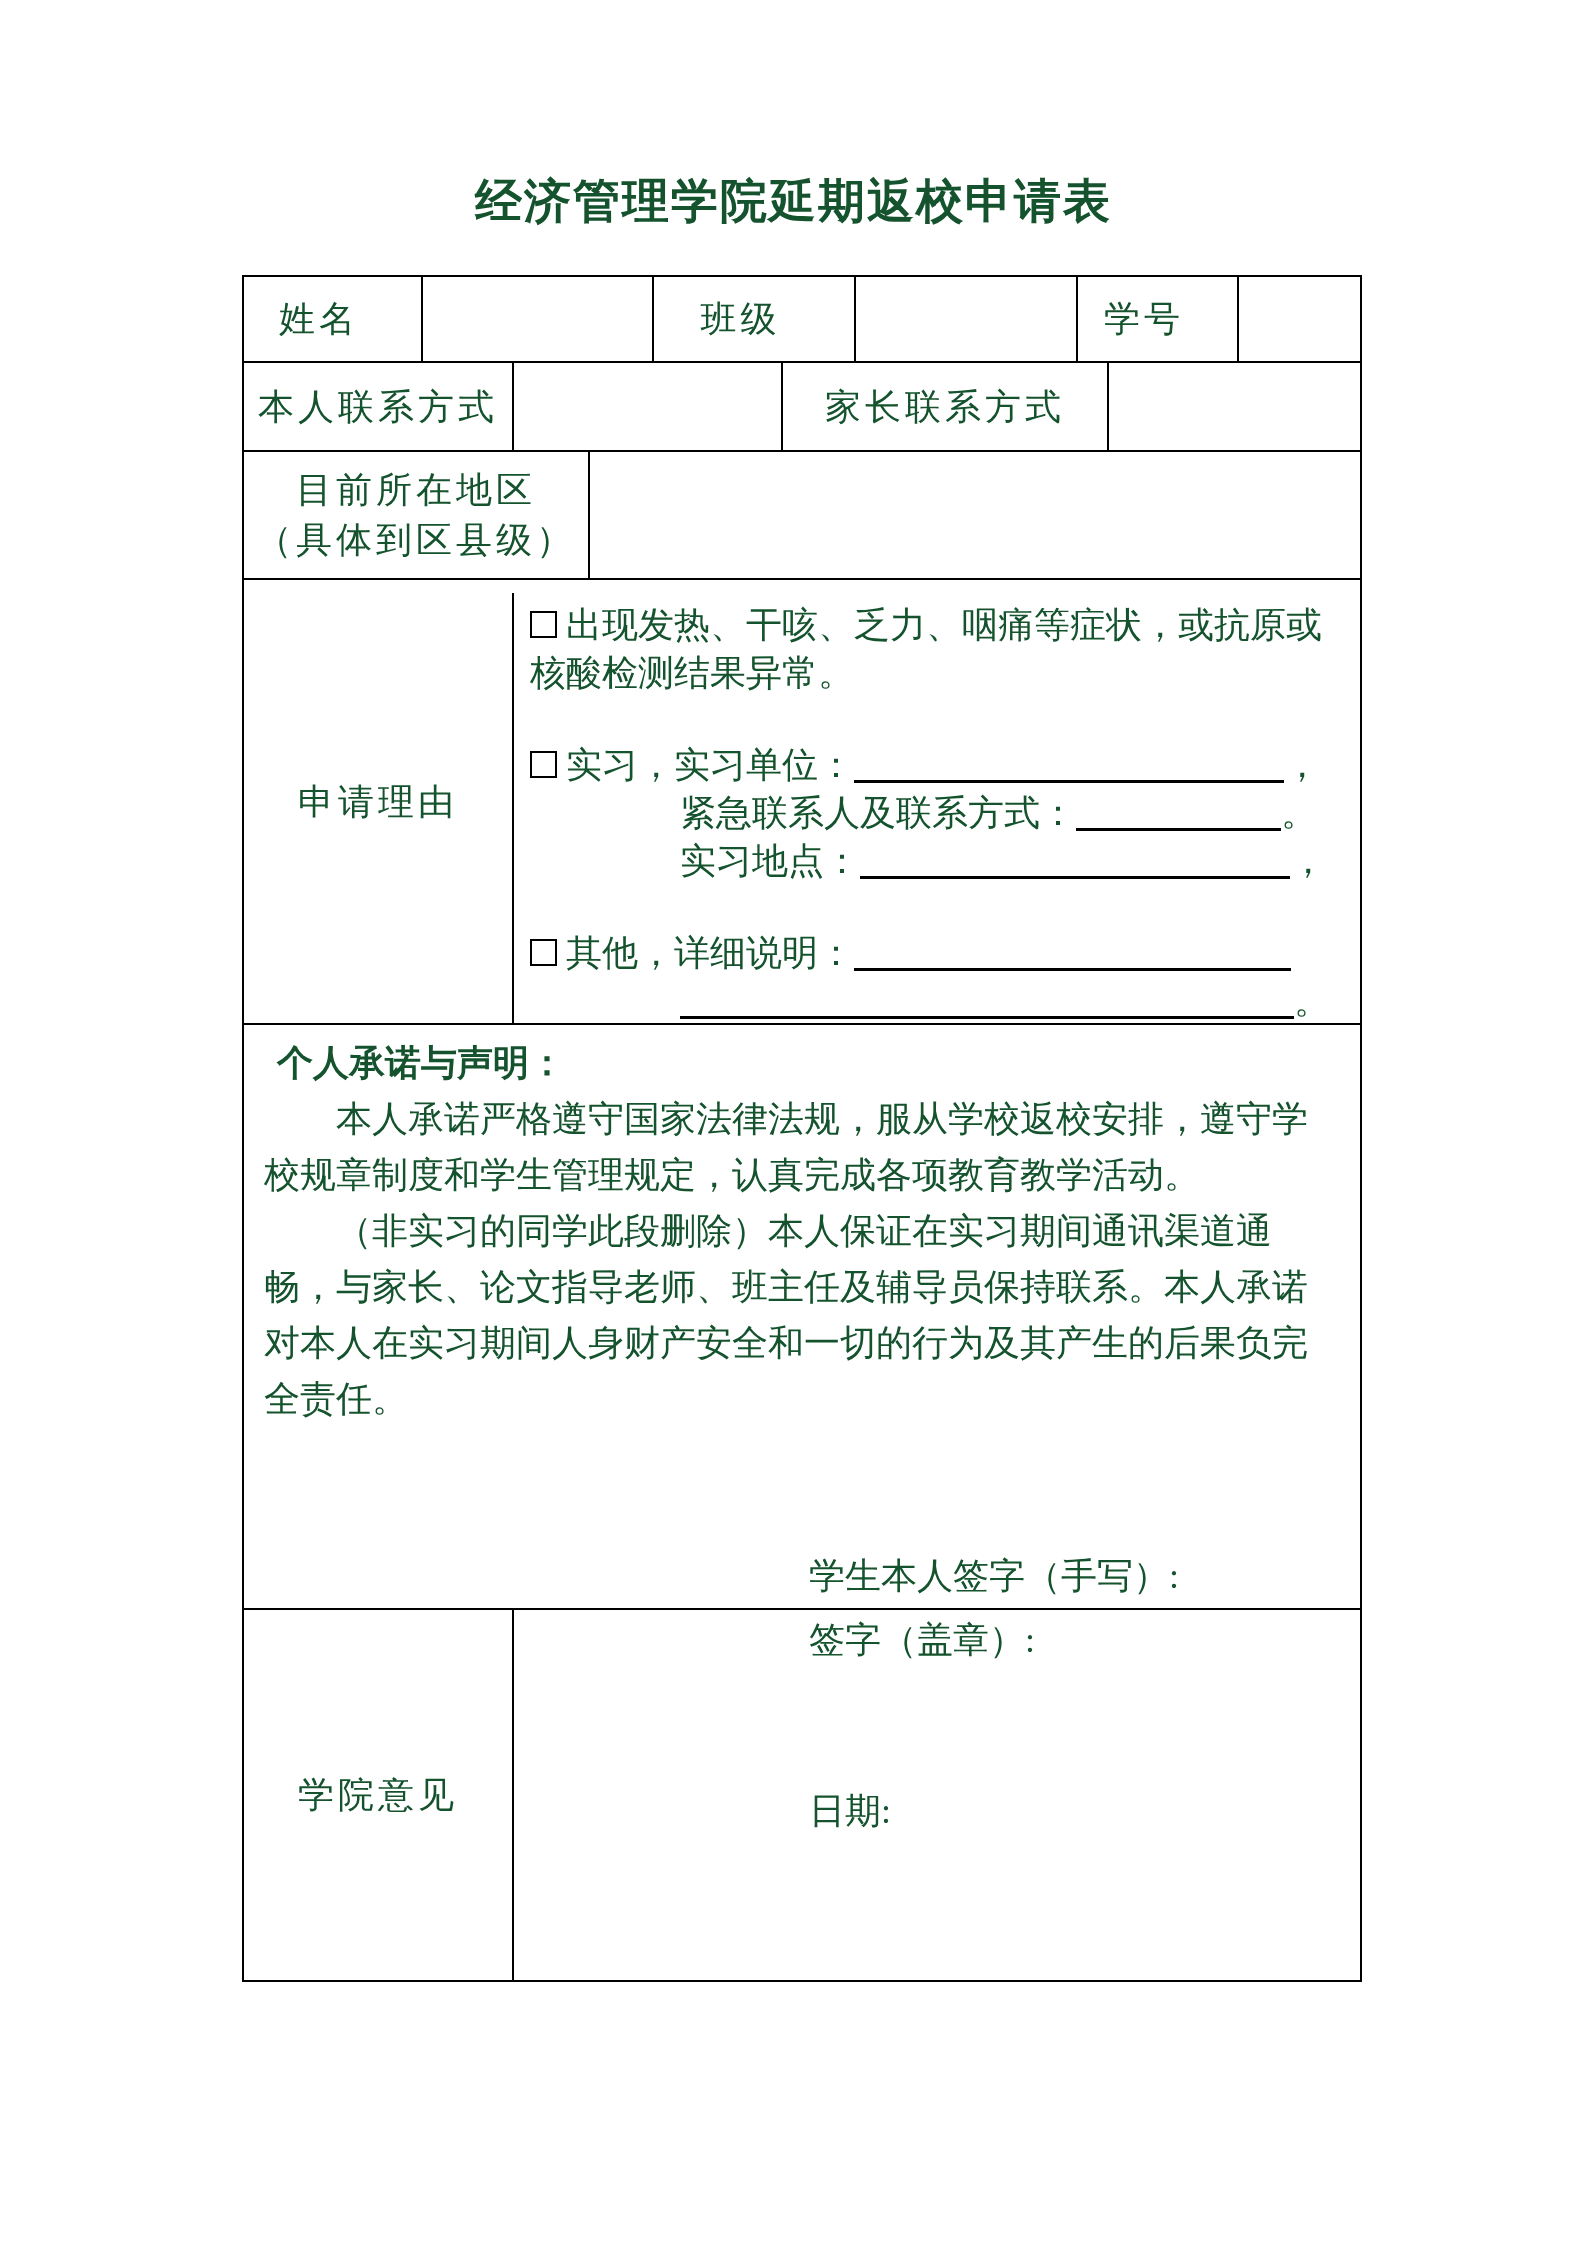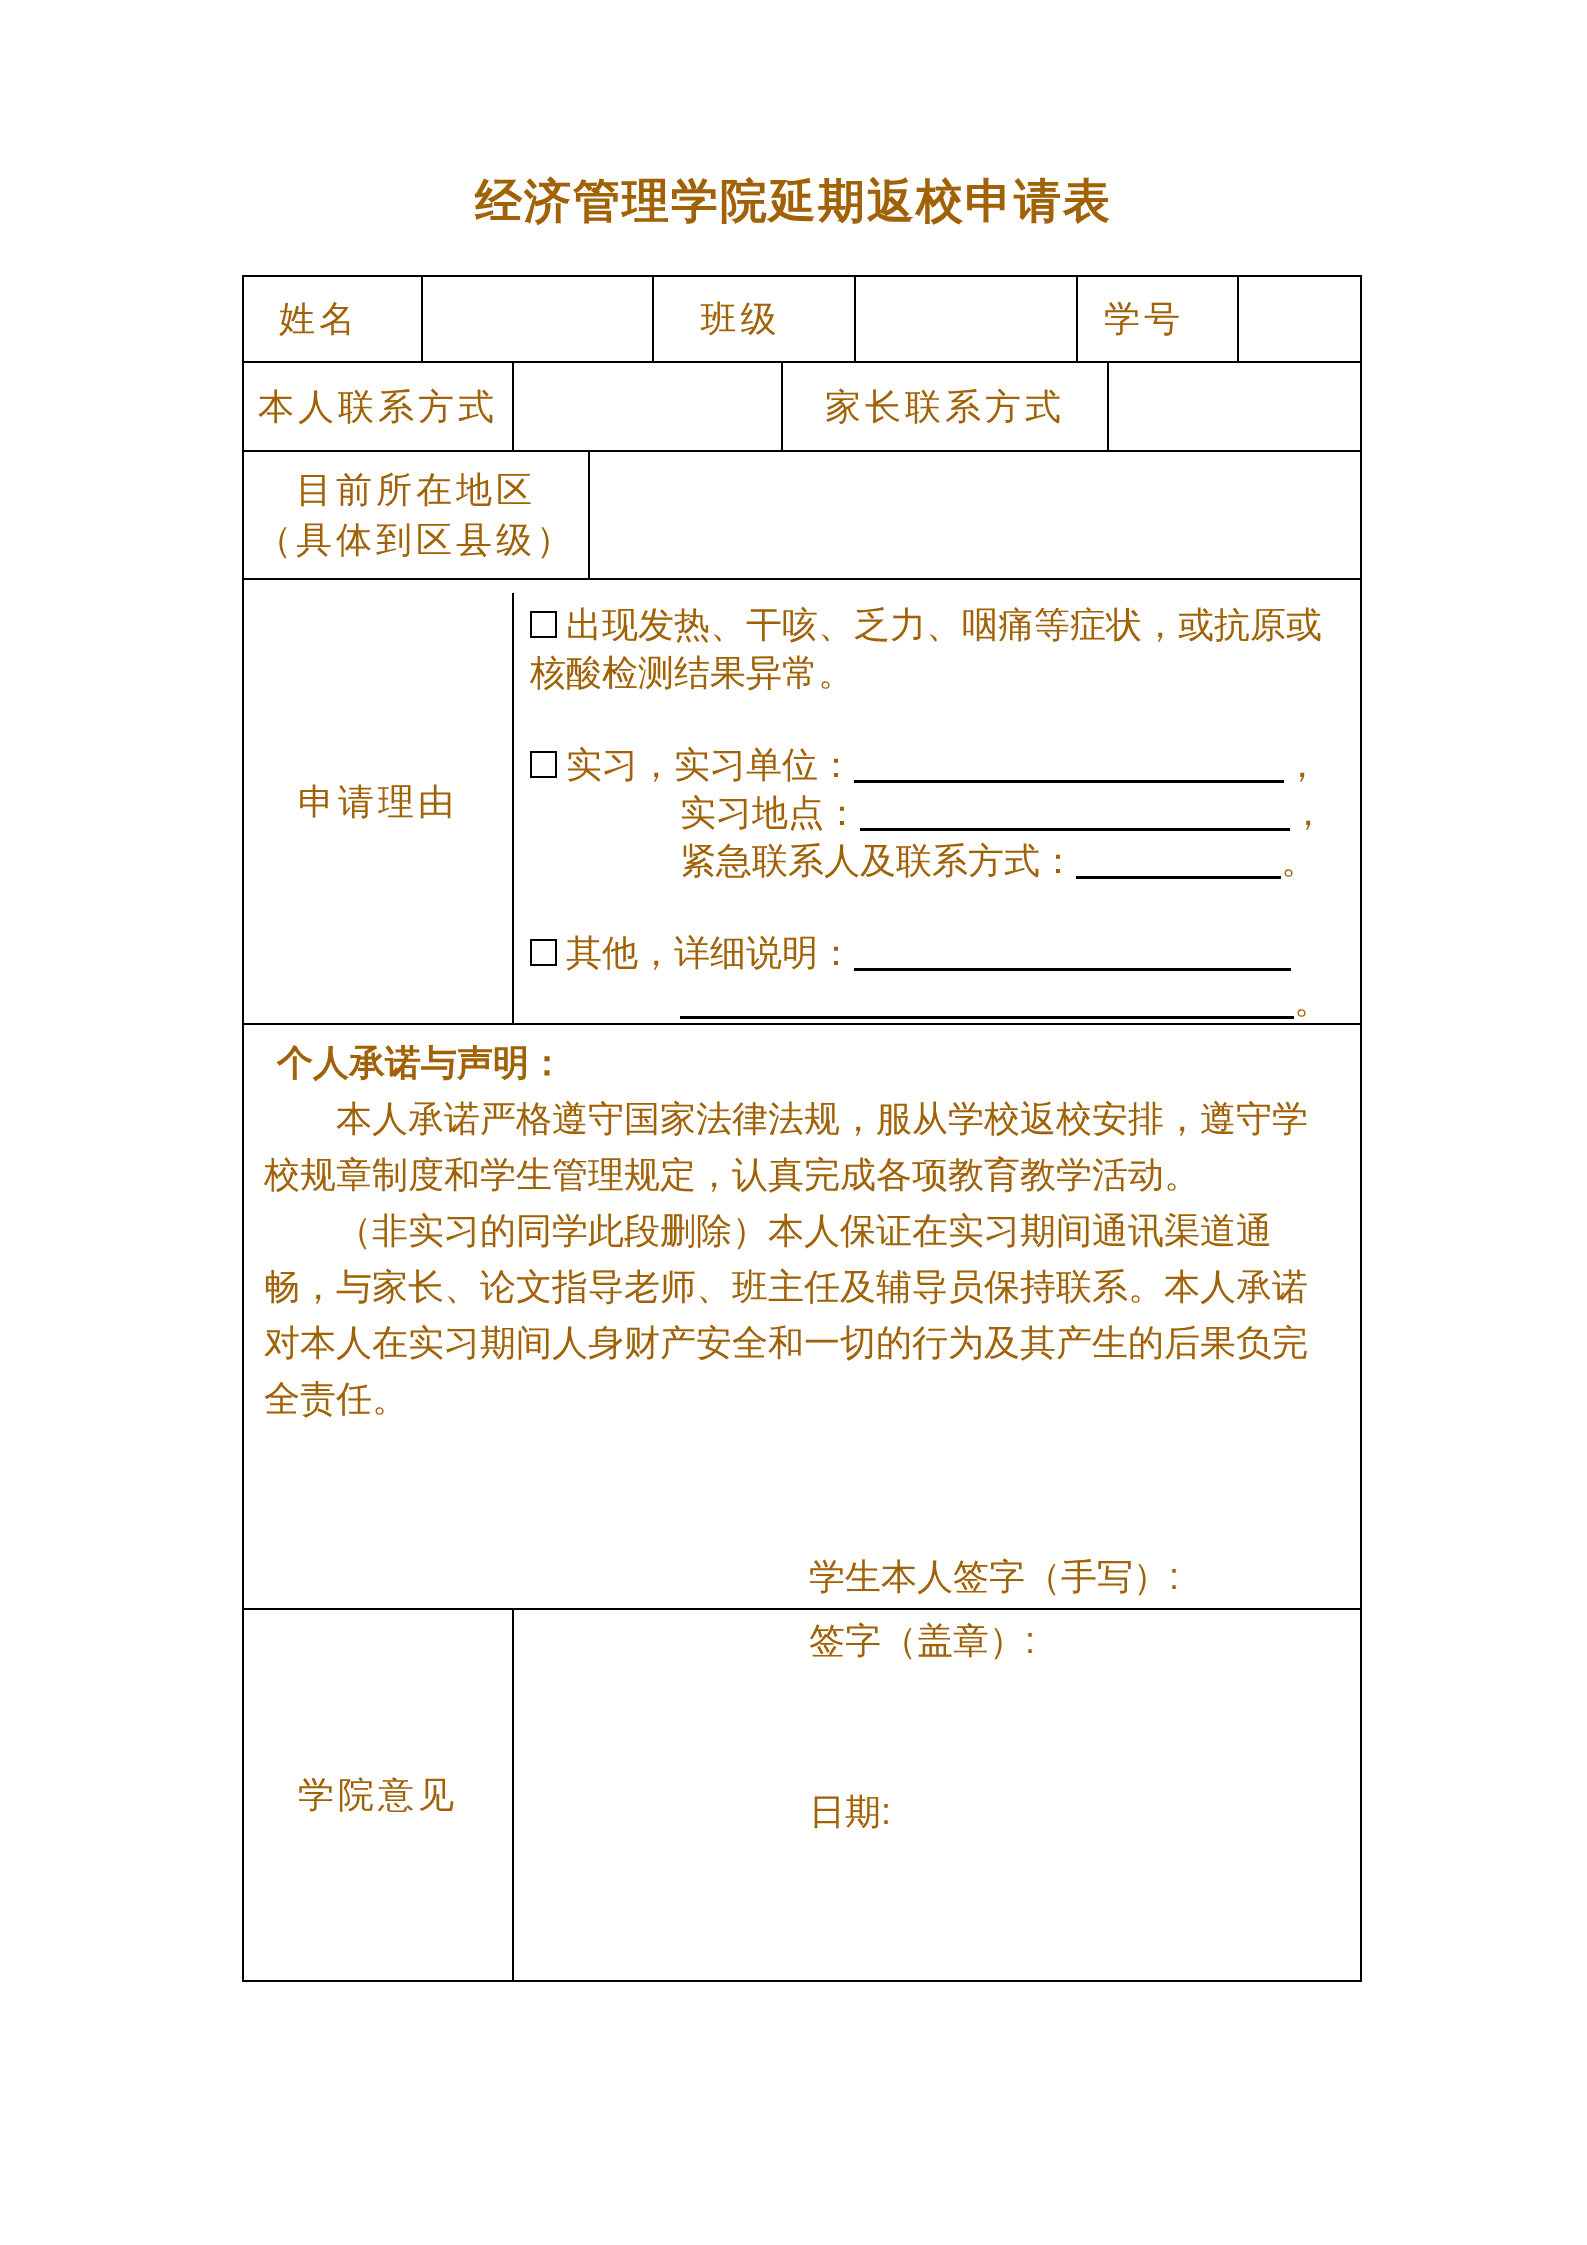--- a/index.html
+++ b/index.html
@@ -1,21 +1,21 @@
 <!DOCTYPE html>
 <html><head>
 <meta charset="utf-8">
 <style>
   html,body { margin:0; padding:0; background:#ffffff; }
   .page {
     position:relative;
     width:1587px; height:2245px;
     background:#ffffff;
-    color:#a16207;
-    font-family:Liberation Sans, sans-serif;
+    color:#14532d;
+    font-family:Liberation Serif, serif;
     overflow:hidden;
   }
   .title {
     margin:0;
     padding-top:168px;
     height:66px;
     text-align:center;
     font-size:47px;
     font-weight:bold;
     letter-spacing:2px;
@@ -151,24 +151,24 @@
         <div>
           <span class="cbx"></span><span>出现发热、干咳、乏力、咽痛等症状，或抗原或核酸检测结果异常。</span>
         </div>
 
         <div class="opt-gap"></div>
 
         <div>
           <span class="cbx"></span><span>实习，实习单位：</span><span class="bl bl430"></span><span>，</span>
         </div>
         <div class="indent150">
+          <span>紧急联系人及联系方式：</span><span class="bl bl205"></span><span>。</span>
+        </div>
+        <div class="indent150">
           <span>实习地点：</span><span class="bl bl430"></span><span>，</span>
-        </div>
-        <div class="indent150">
-          <span>紧急联系人及联系方式：</span><span class="bl bl205"></span><span>。</span>
         </div>
 
         <div class="opt-gap"></div>
 
         <div>
           <span class="cbx"></span><span>其他，详细说明：</span><span class="bl bl437"></span>
         </div>
         <div class="indent150">
           <span class="bl bl614"></span><span>。</span>
         </div>

